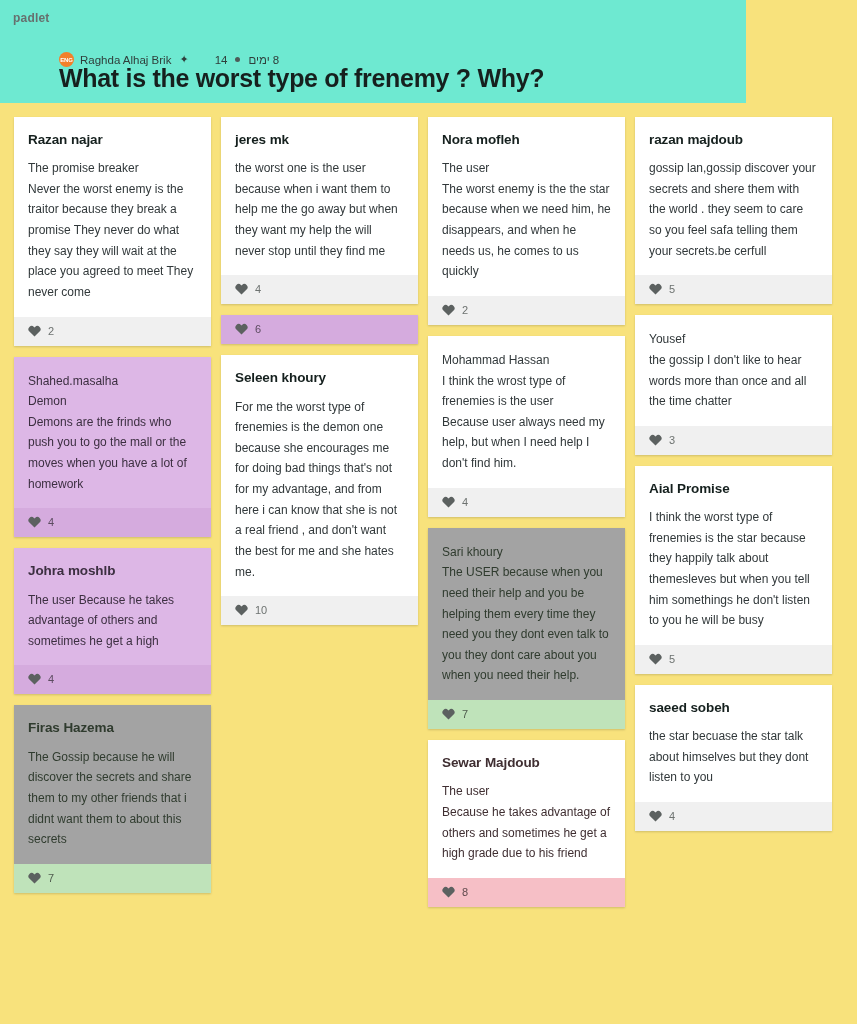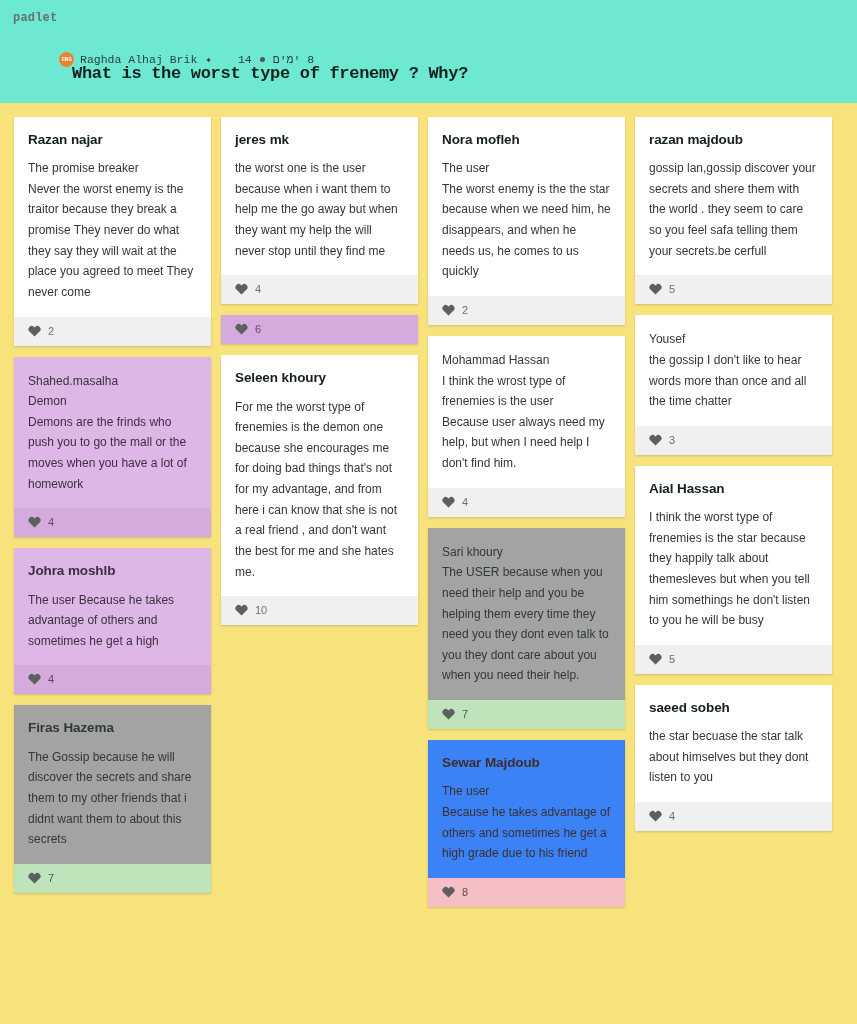--- a/index.html
+++ b/index.html
@@ -7,25 +7,24 @@
     width: 857px;
     height: 1024px;
     background: #f8e27c;
     font-family: "Liberation Sans", "DejaVu Sans", sans-serif;
     overflow: hidden;
   }
 
   
   .header {
     position: relative;
-    width: 857px;
+    width: 746px;
     height: 103px;
     background: #6ee9d1;
     padding: 10px 0 0 0;
-    font-family: Liberation Mono, monospace;
   }
   .brand {
     position: absolute;
     left: 13px;
     top: 11px;
     font-size: 12px;
     font-weight: 700;
     letter-spacing: .2px;
     color: #66706e;
   }
@@ -57,23 +56,23 @@
   .meta-author { font-weight: 400; color: #2f3e3b; }
   .meta-sep-plus { font-weight: 700; font-size: 11px; color: #2f3e3b; margin-left: 2px;}
   .meta-count { color: #2f3e3b; margin-left: 20px; }
   .meta-dot {
     width: 5px; height: 5px; border-radius: 50%;
     background: #4d5b58; display: inline-block; margin: 0 2px;
   }
   .meta-time { color: #2f3e3b; direction: rtl; }
   .board-title {
     position: absolute;
-    left: 72px;
+    left: 59px;
     top: 64px;
-    font-size: 17px;
+    font-size: 25px;
     font-weight: 700;
     color: #16201e;
     letter-spacing: -0.3px;
   }
 
   
   .board {
     position: relative;
     width: 857px;
     padding: 14px 0 0 0;
@@ -136,21 +135,21 @@
   .post.violet { background: #ddb7e6; }
   .post.violet .post-footer { background: #d5abde; }
   .post.violet .post-text, .post.violet .post-title { color: #3c2f41; }
   .post.violet .like-count { color: #5c4b60; }
 
   .post.green { background: #a3a3a3; }
   .post.green .post-footer { background: #bfe3ba; }
   .post.green .post-text, .post.green .post-title { color: #2f3b2e; }
   .post.green .like-count { color: #4f5c4e; }
 
-  .post.pink { background: #3b82f6; }
+  .post.pink { background: #ffffff; }
   .post.pink .post-footer { background: #f6bfc6; }
   .post.pink .post-text, .post.pink .post-title { color: #3f2e31; }
   .post.pink .like-count { color: #5f4a4d; }
 </style>
 </head>
 <body>
 
 <div class="header">
   <div class="brand">padlet</div>
 
@@ -327,21 +326,21 @@
           </div>
           <div class="post-footer">
             <svg class="heart" viewBox="0 0 24 22">
               <path d="M12 21.3 2.6 11.9a5.9 5.9 0 0 1 0-8.4 5.9 5.9 0 0 1 8.4 0l1 1 1-1a5.9 5.9 0 0 1 8.4 0 5.9 5.9 0 0 1 0 8.4Z" fill="#5c6160"></path>
             </svg>
             <span class="like-count">3</span>
           </div>
         </div>
         <div class="post">
           <div class="post-body">
-            <div class="post-title">Aial Hassan</div>
+            <div class="post-title">Aial Promise</div>
             <div class="post-text">I think  the worst type of frenemies is the star because they happily talk about themesleves but when you tell him somethings he don't listen to you he will be busy</div>
           </div>
           <div class="post-footer">
             <svg class="heart" viewBox="0 0 24 22">
               <path d="M12 21.3 2.6 11.9a5.9 5.9 0 0 1 0-8.4 5.9 5.9 0 0 1 8.4 0l1 1 1-1a5.9 5.9 0 0 1 8.4 0 5.9 5.9 0 0 1 0 8.4Z" fill="#5c6160"></path>
             </svg>
             <span class="like-count">5</span>
           </div>
         </div>
         <div class="post">

